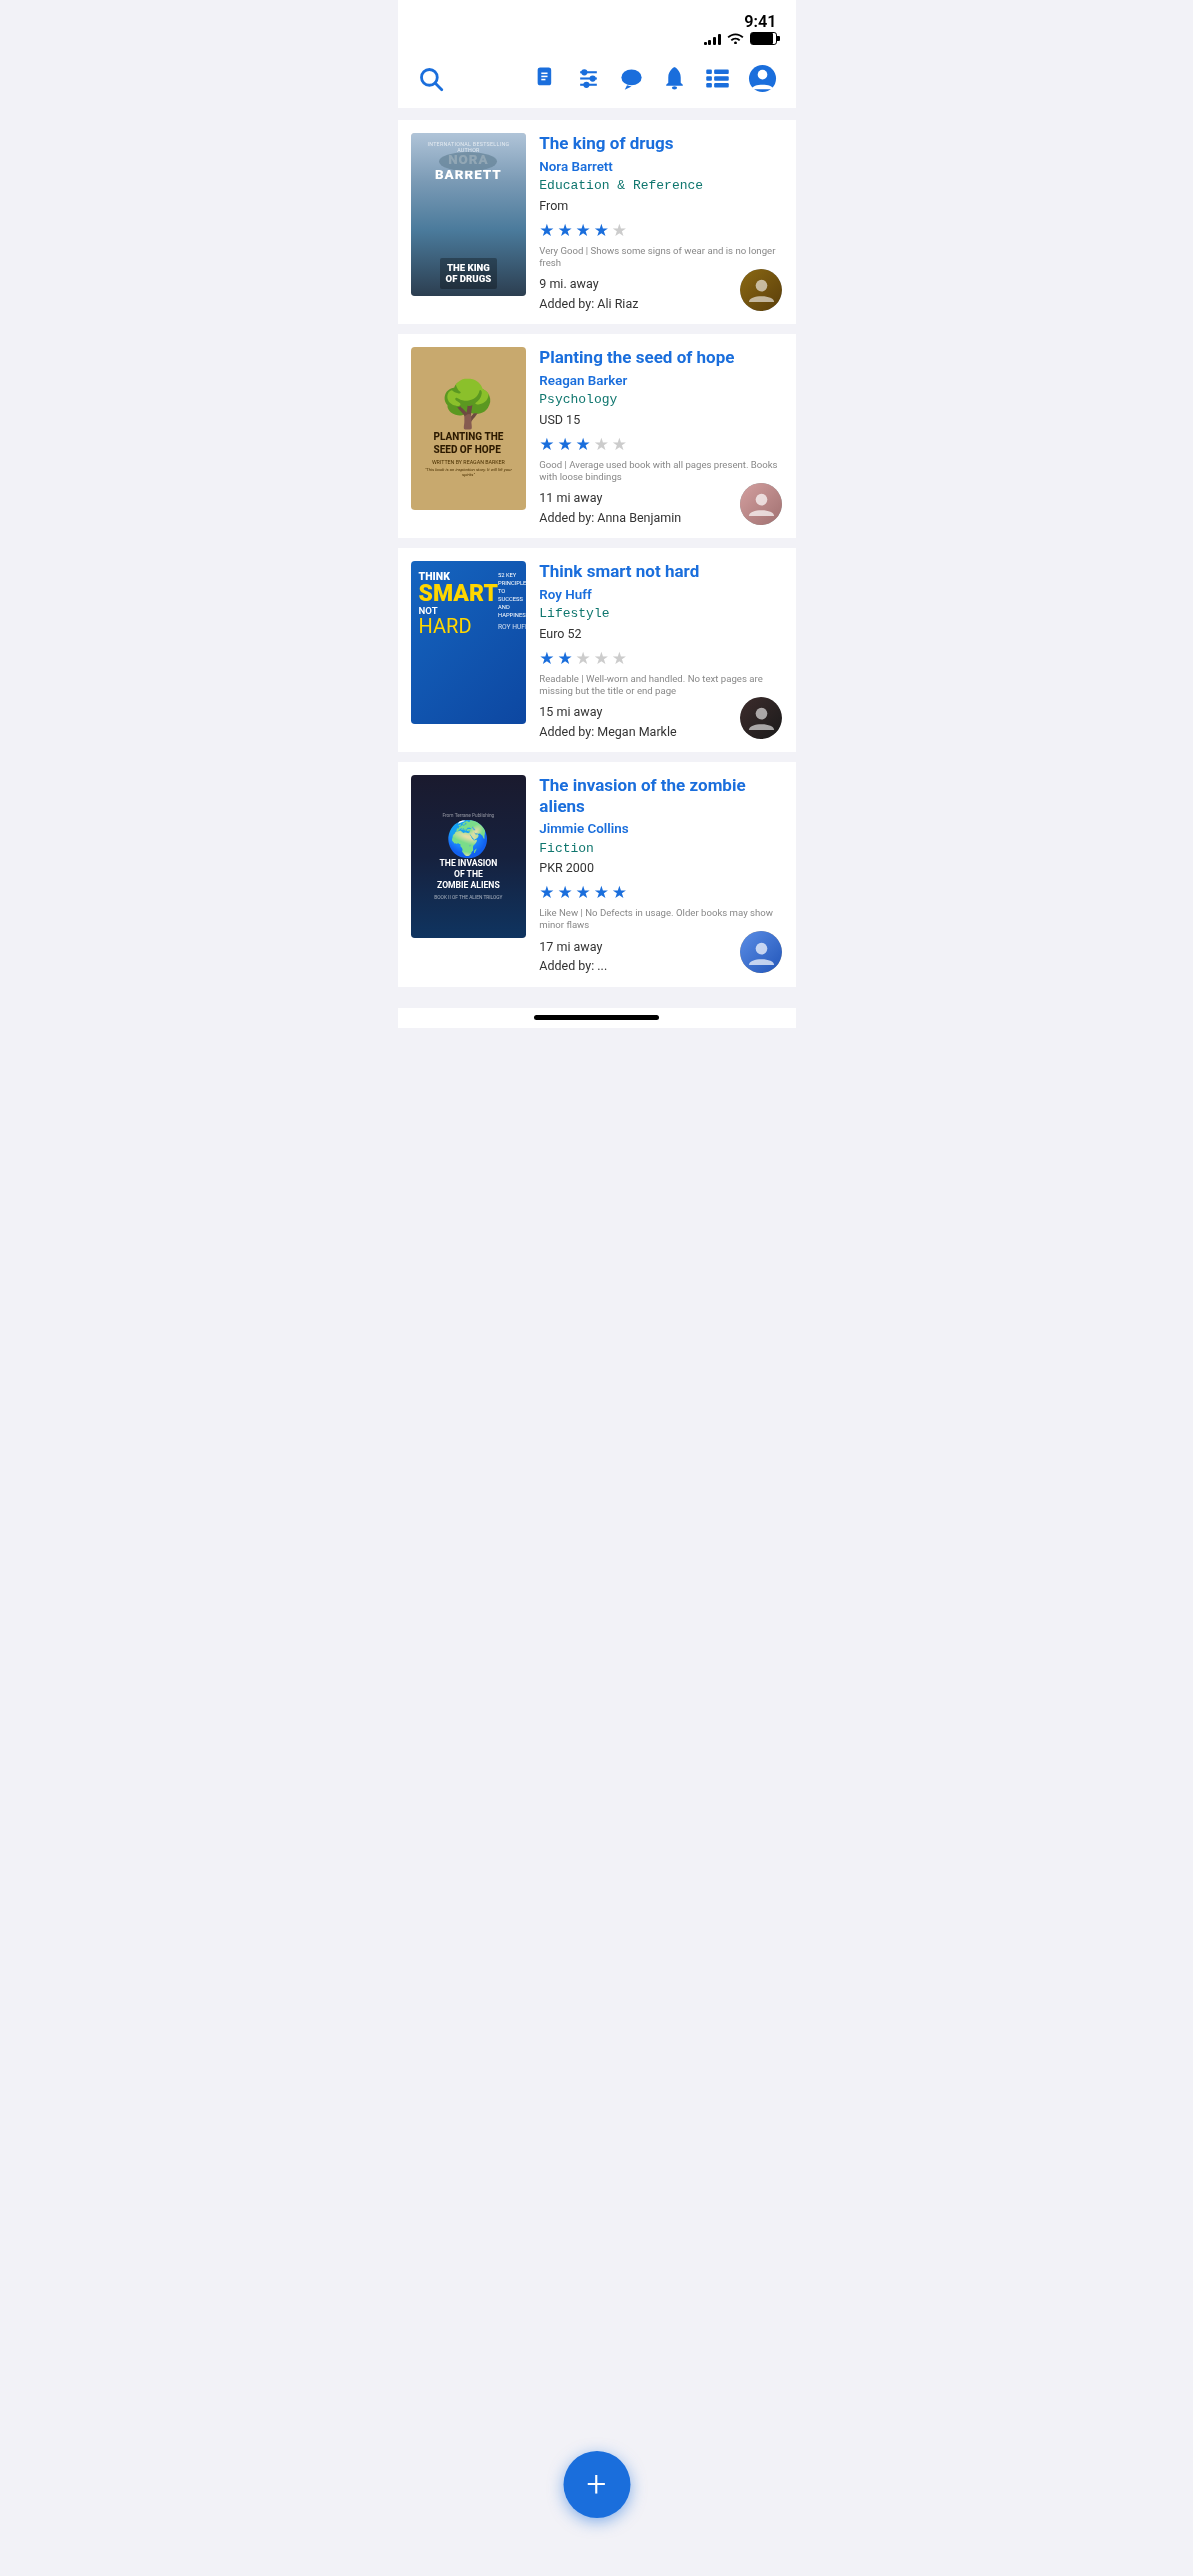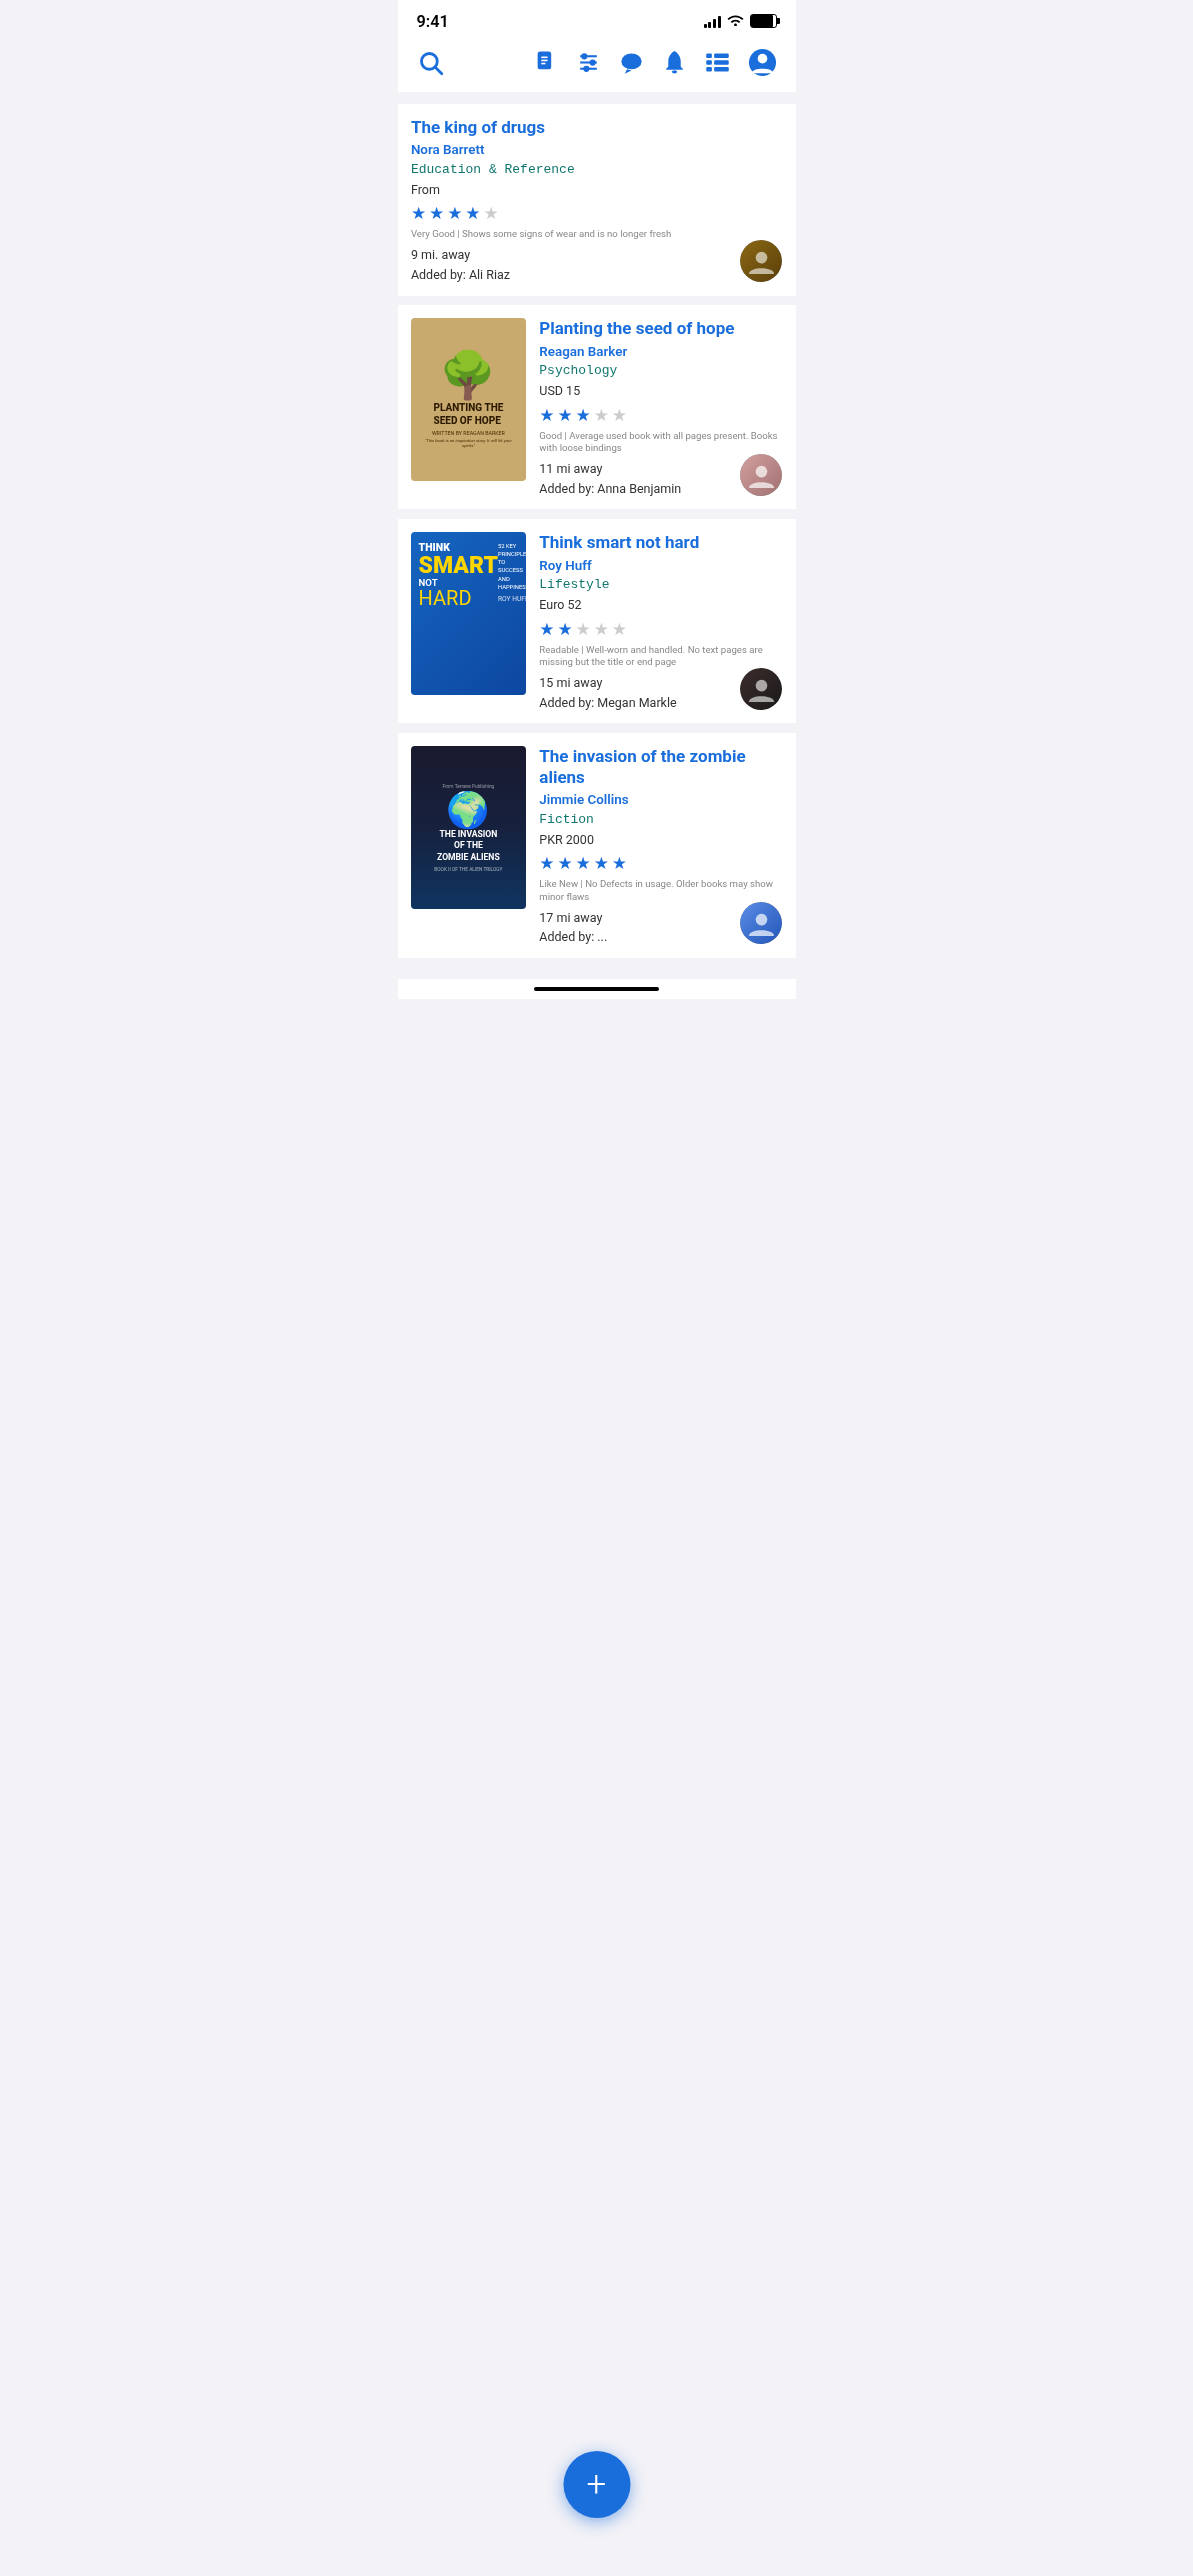--- a/index.html
+++ b/index.html
@@ -11,23 +11,24 @@
       min-height: 859px;
       margin: 0 auto;
       position: relative;
       overflow-x: hidden;
     }
 
     
     .status-bar {
       display: flex;
       justify-content: space-between;
-      align-items: center;
+      align-items: flex-end;
       padding: 11.5px 19px 7.7px 19px;
       background: white;
+      flex-direction: column;
     }
     .status-time {
       font-size: 16.3px;
       font-weight: 600;
       color: #000;
     }
     .status-icons {
       display: flex;
       align-items: center;
       gap: 5.8px;
@@ -365,20 +366,29 @@
         <circle cx="15" cy="11" r="5" fill="white"></circle>
         <path d="M4 26 C4 20 26 20 26 26" fill="white"></path>
       </svg>
     </div>
   </div>
 </div>
 
 <div class="book-list">
 
   <div class="book-card">
+    <div class="book-cover">
+      <div class="cover-king" style="width:100%;height:100%;display:flex;flex-direction:column;align-items:center;justify-content:space-between;padding:7.7px 5.8px;">
+        <div style="text-align:center;">
+          <div style="font-size:5.3px;color:rgba(255,255,255,0.7);letter-spacing:0.3px;text-transform:uppercase;">INTERNATIONAL BESTSELLING AUTHOR</div>
+          <div style="font-size:13.4px;font-weight:900;color:white;text-transform:uppercase;letter-spacing:1px;line-height:1.1;">NORA<br>BARRETT</div>
+        </div>
+        <div style="font-size:9.6px;font-weight:900;color:white;text-transform:uppercase;text-align:center;line-height:1.2;background:rgba(0,0,0,0.3);padding:3.8px 5.8px;border-radius:1.9px;">THE KING<br>OF DRUGS</div>
+      </div>
+    </div>
     <div class="book-info">
       <div class="book-title">The king of drugs</div>
       <div class="book-author">Nora Barrett</div>
       <div class="book-category">Education &amp; Reference</div>
       <div class="book-price">From</div>
       <div class="stars">
         <span class="star filled">★</span>
         <span class="star filled">★</span>
         <span class="star filled">★</span>
         <span class="star filled">★</span>

